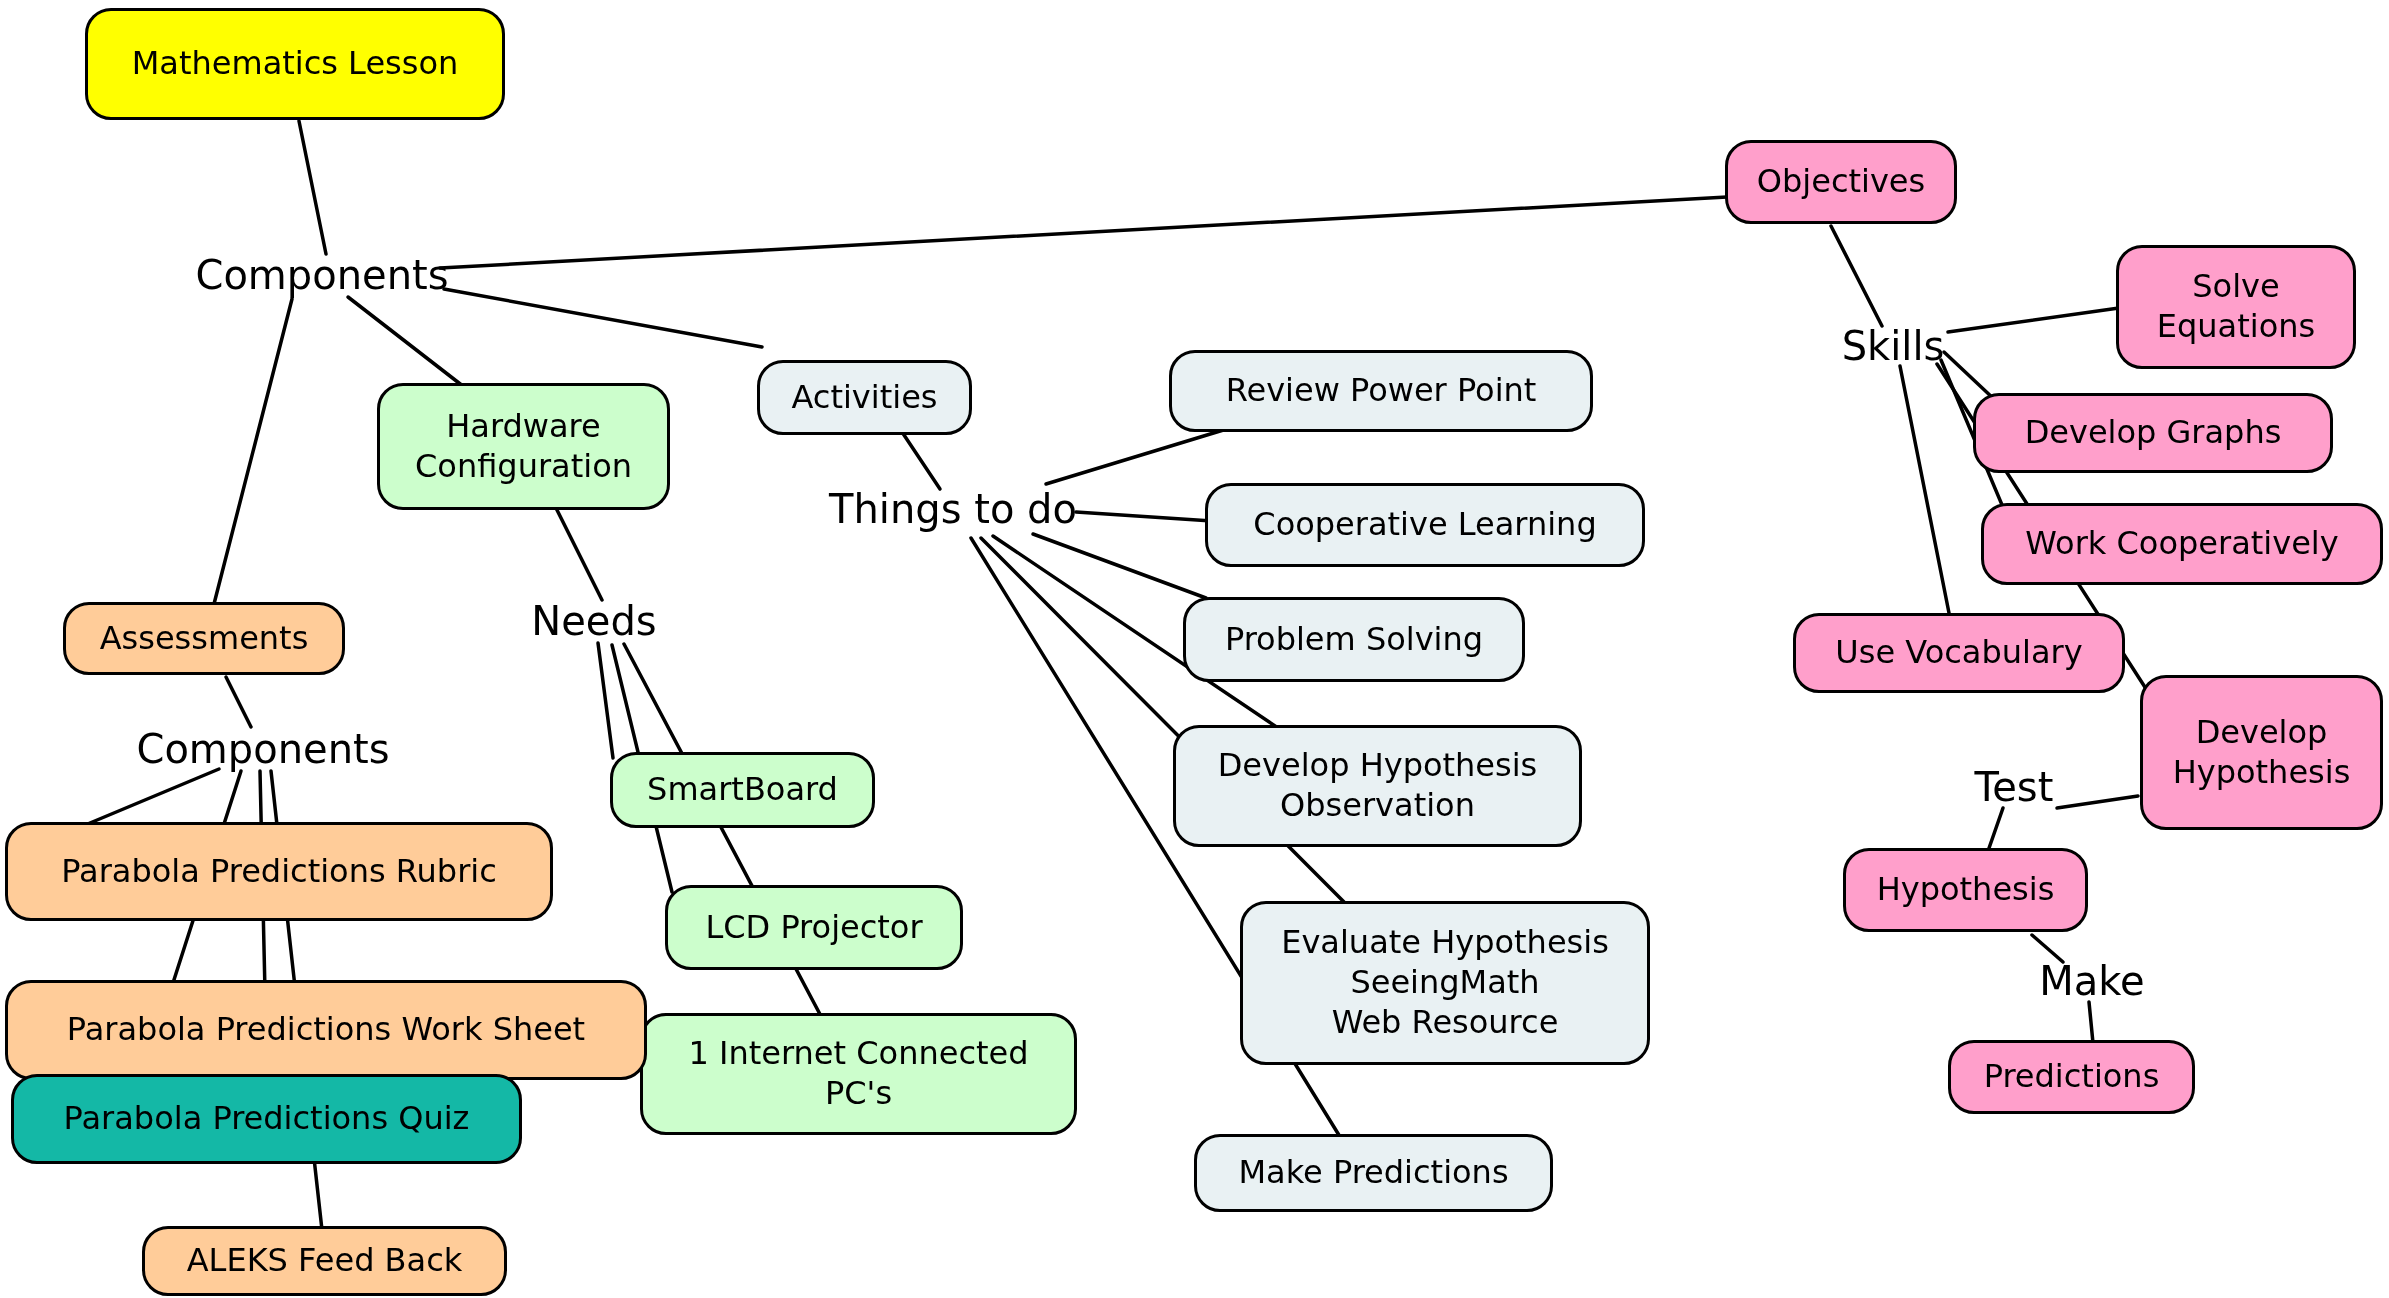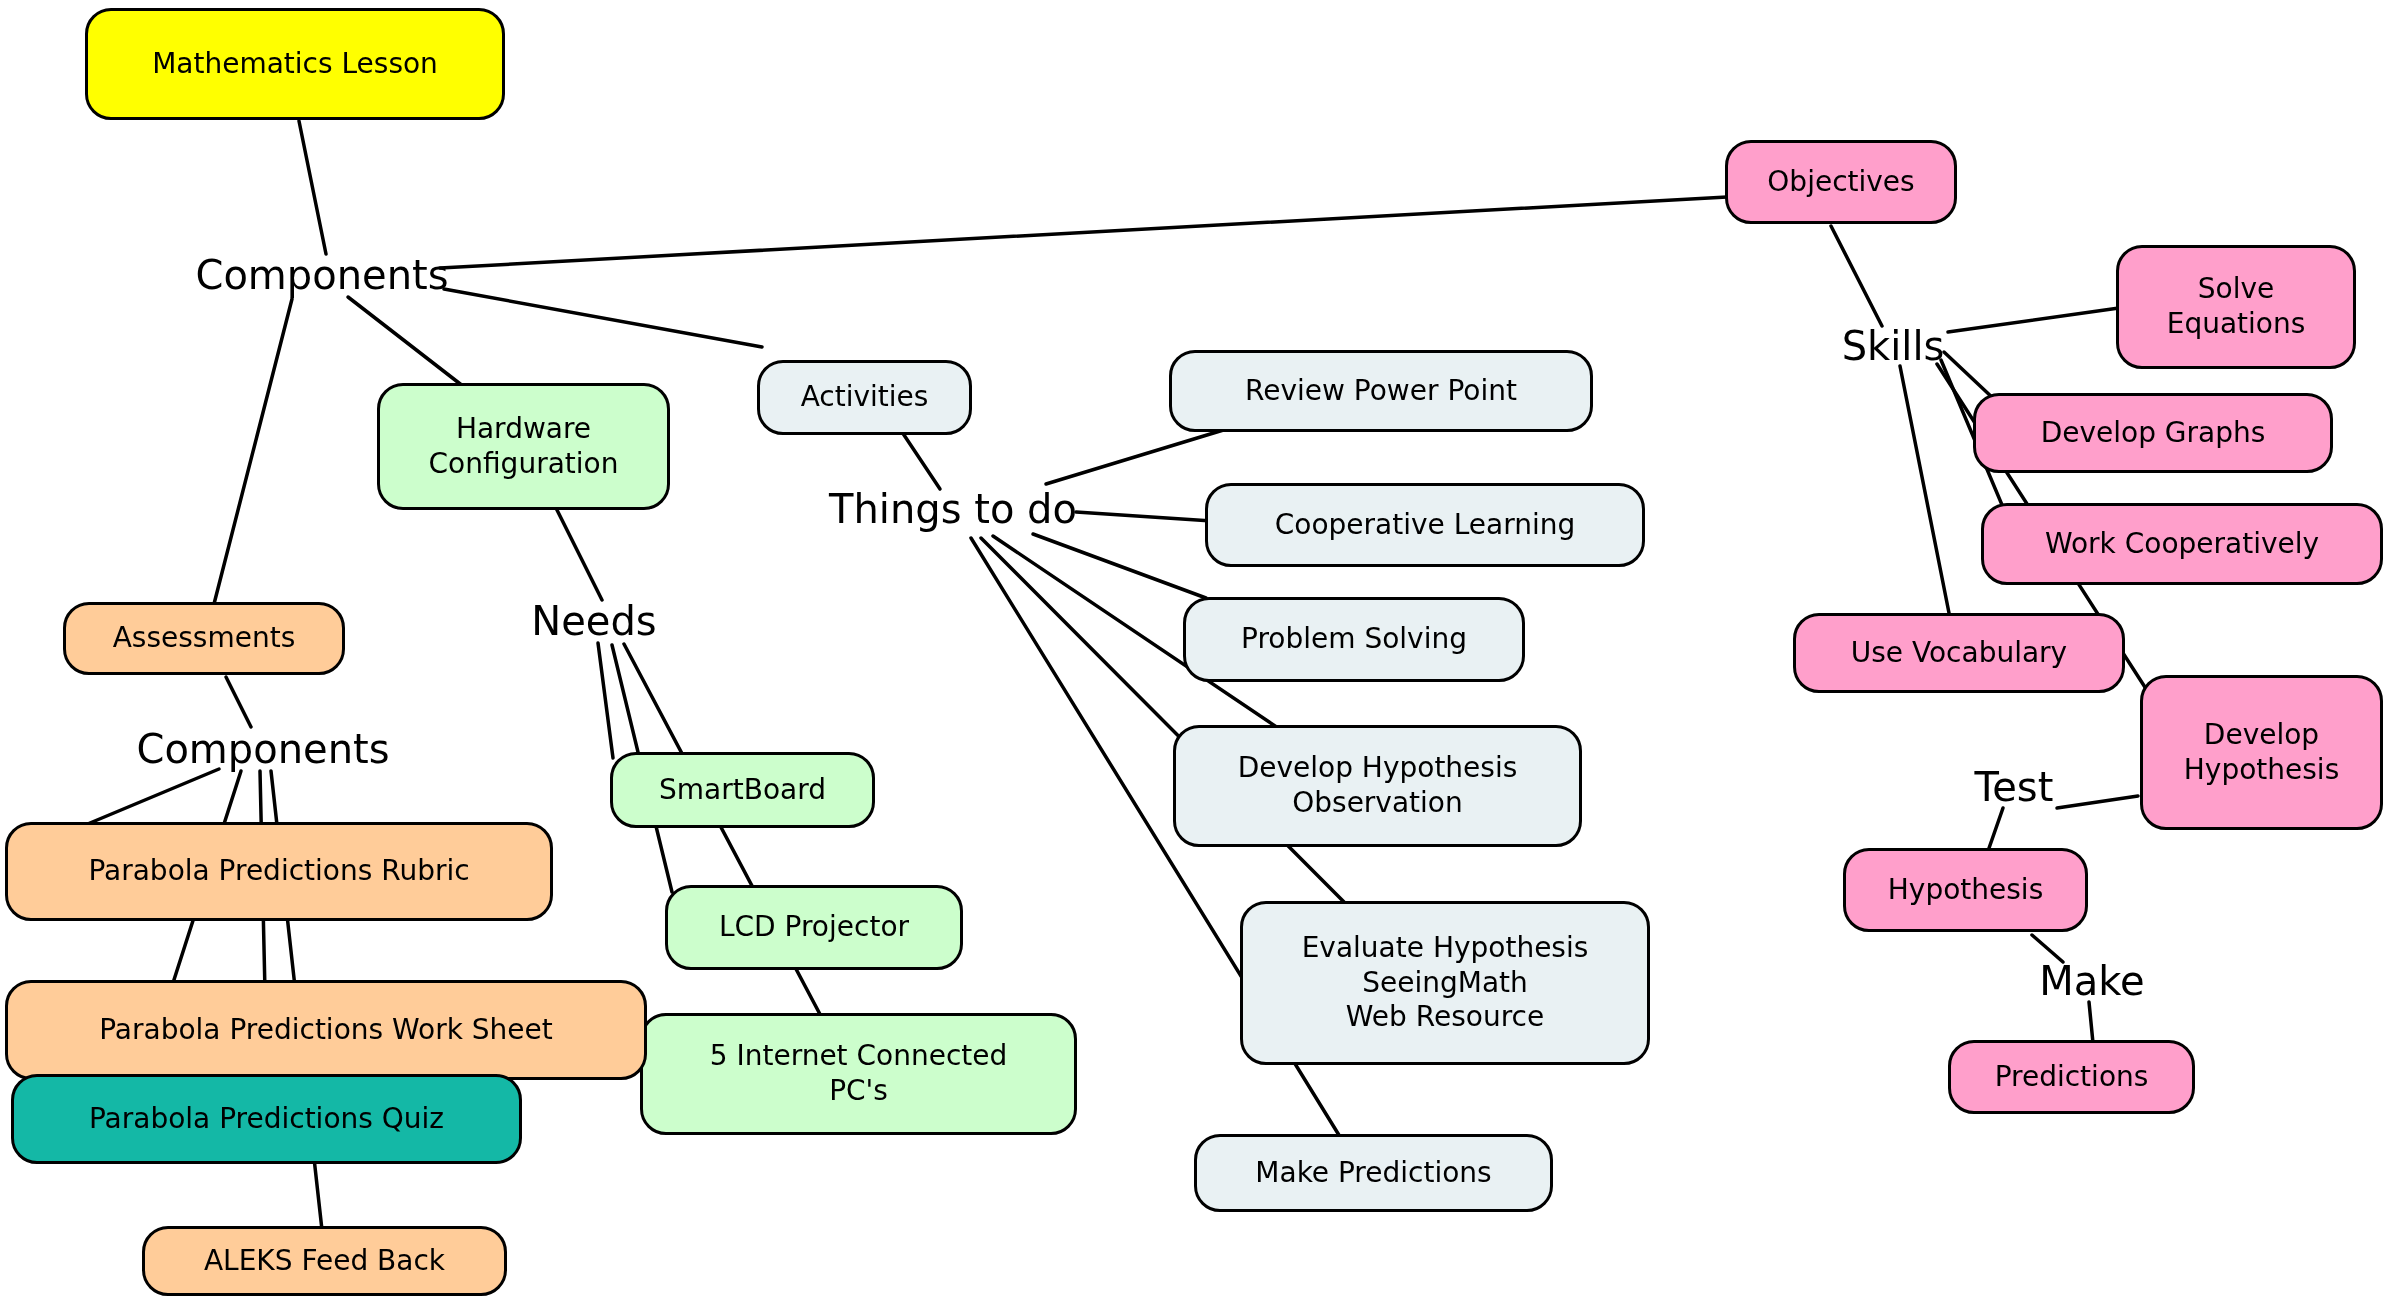--- a/index.html
+++ b/index.html
@@ -15,21 +15,21 @@
   .cm-box {
     position:absolute;
     box-sizing:border-box;
     border:3.5px solid #000000;
     border-radius:26px;
     display:flex;
     flex-direction:column;
     align-items:center;
     justify-content:center;
     text-align:center;
-    font-size:28px;
+    font-size:32px;
     line-height:1.24;
     white-space:nowrap;
     cursor:default;
   }
   .cm-label {
     position:absolute;
     display:flex;
     align-items:center;
     justify-content:center;
     text-align:center;
@@ -109,21 +109,21 @@
       <div>SmartBoard</div>
     </div>
     <div class="cm-box" style="left: 377px; top: 383px; width: 293px; height: 127px; background: rgb(204, 254, 204);">
       <div>Hardware</div>
       <div>Configuration</div>
     </div>
     <div class="cm-box" style="left: 665px; top: 885px; width: 298px; height: 85px; background: rgb(204, 254, 204);">
       <div>LCD Projector</div>
     </div>
     <div class="cm-box" style="left: 640px; top: 1013px; width: 437px; height: 122px; background: rgb(204, 254, 204);">
-      <div>5 Internet Connected</div>
+      <div>1 Internet Connected</div>
       <div>PC's</div>
     </div>
     <div class="cm-box" style="left: 63px; top: 602px; width: 282px; height: 73px; background: rgb(255, 204, 153);">
       <div>Assessments</div>
     </div>
     <div class="cm-box" style="left: 5px; top: 822px; width: 548px; height: 99px; background: rgb(255, 204, 153);">
       <div>Parabola Predictions Rubric</div>
     </div>
     <div class="cm-box" style="left: 5px; top: 980px; width: 642px; height: 100px; background: rgb(255, 204, 153);">
       <div>Parabola Predictions Work Sheet</div>

